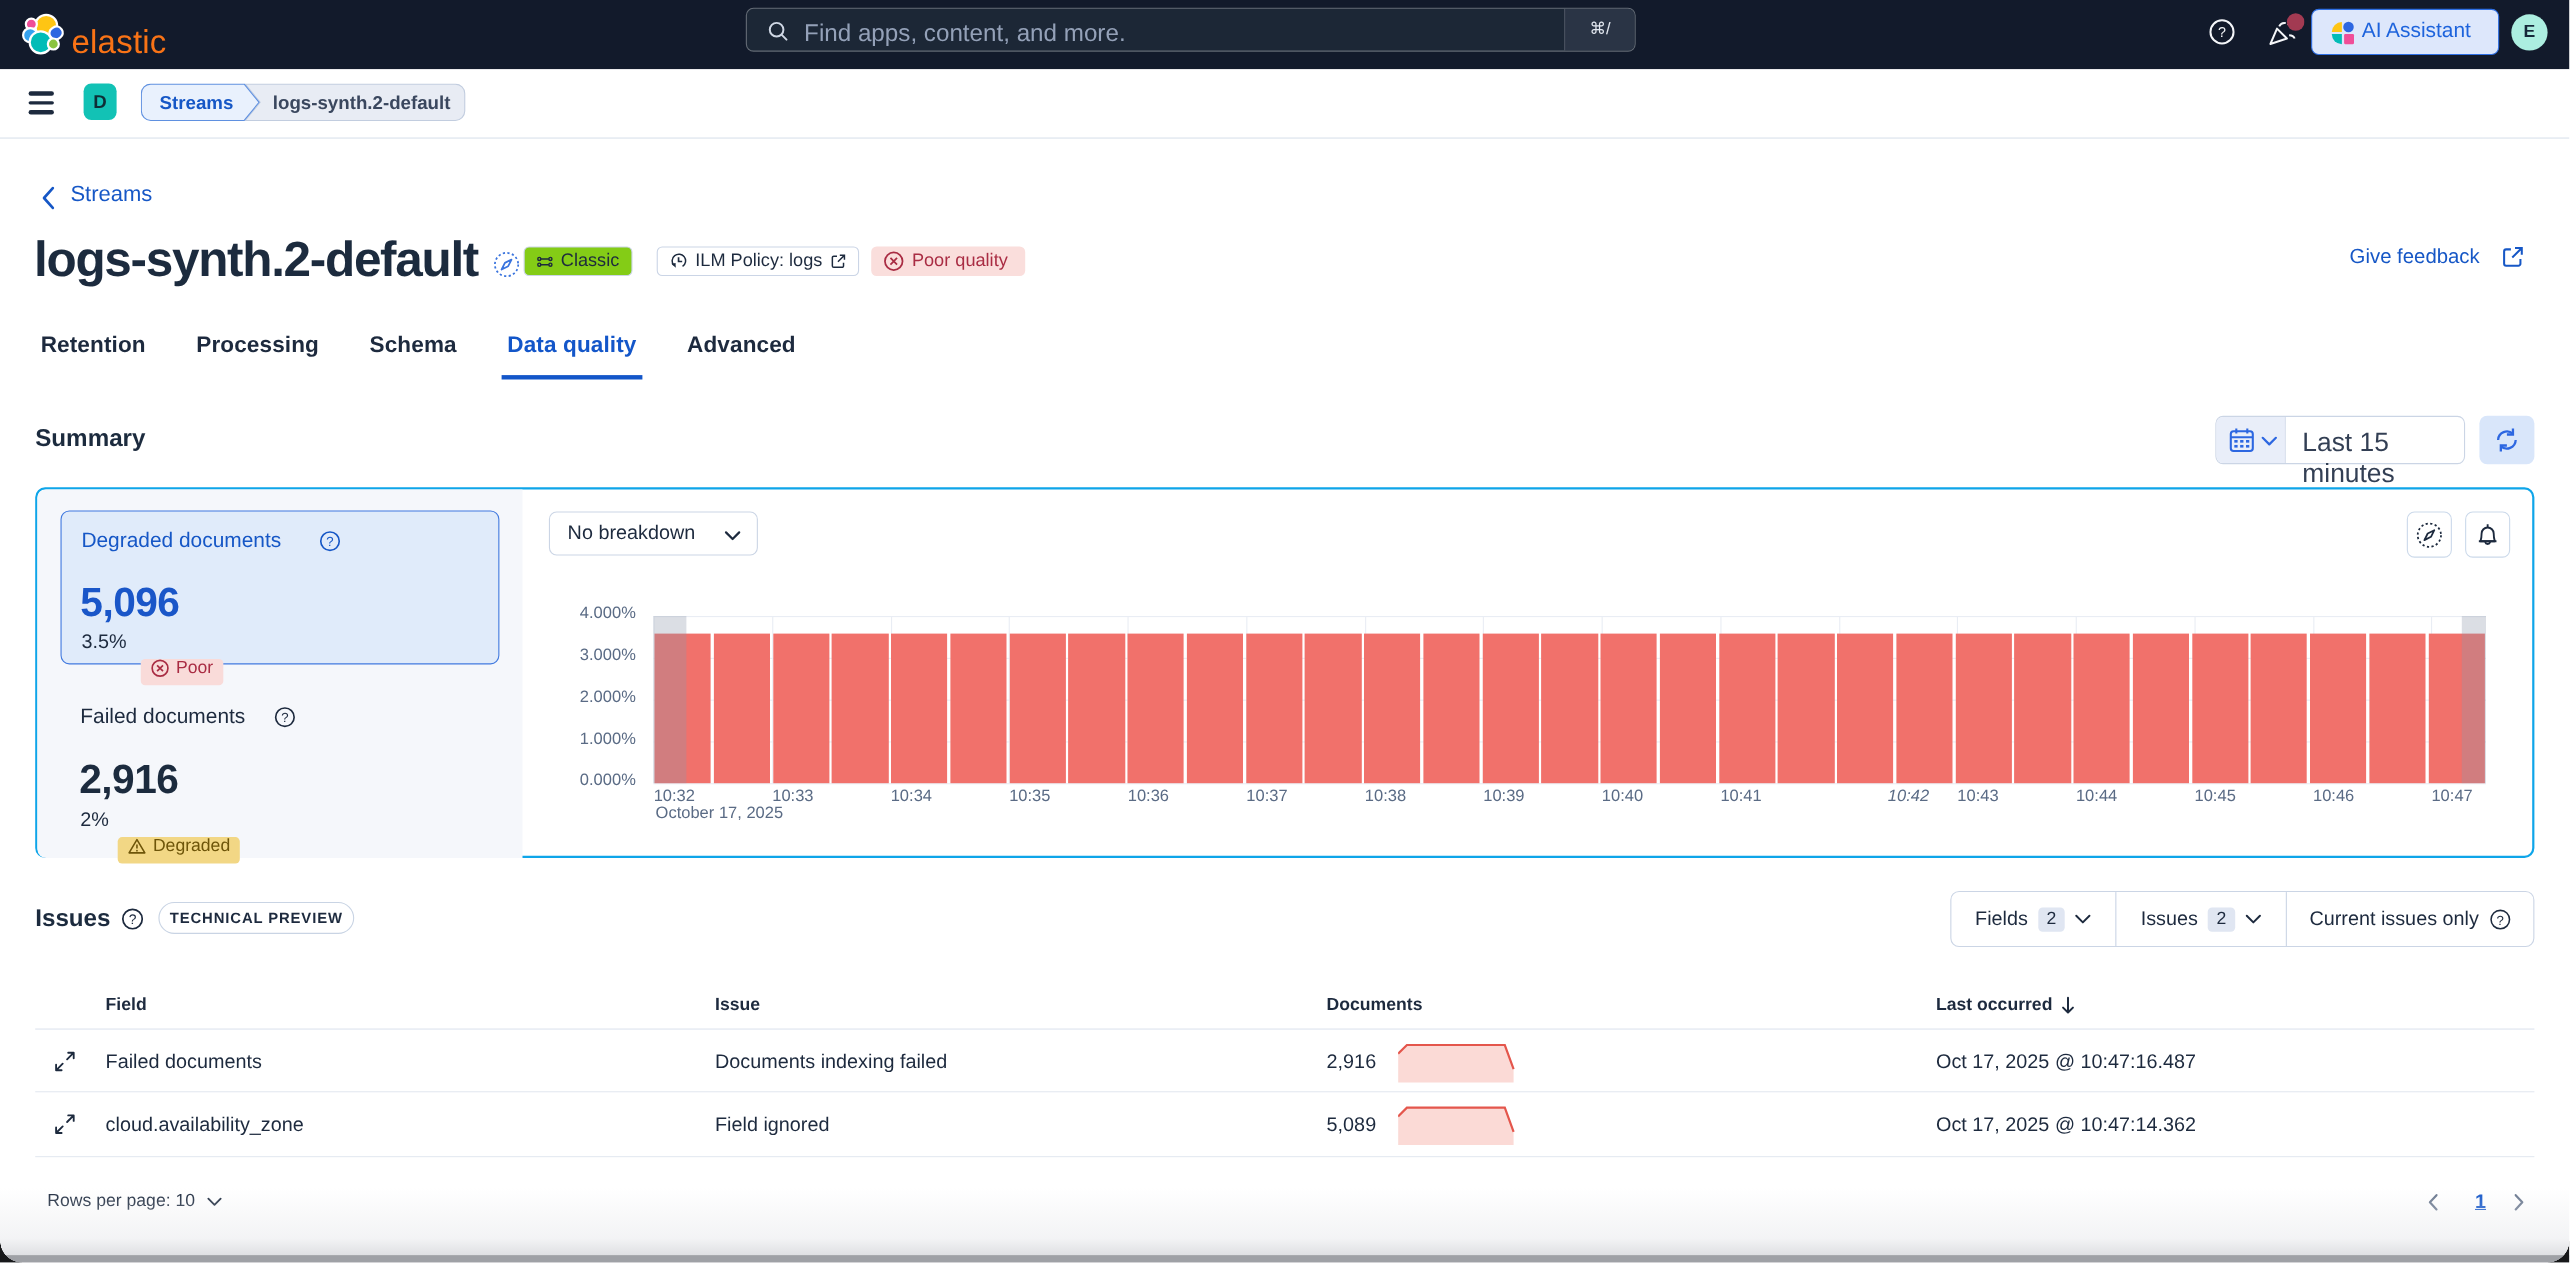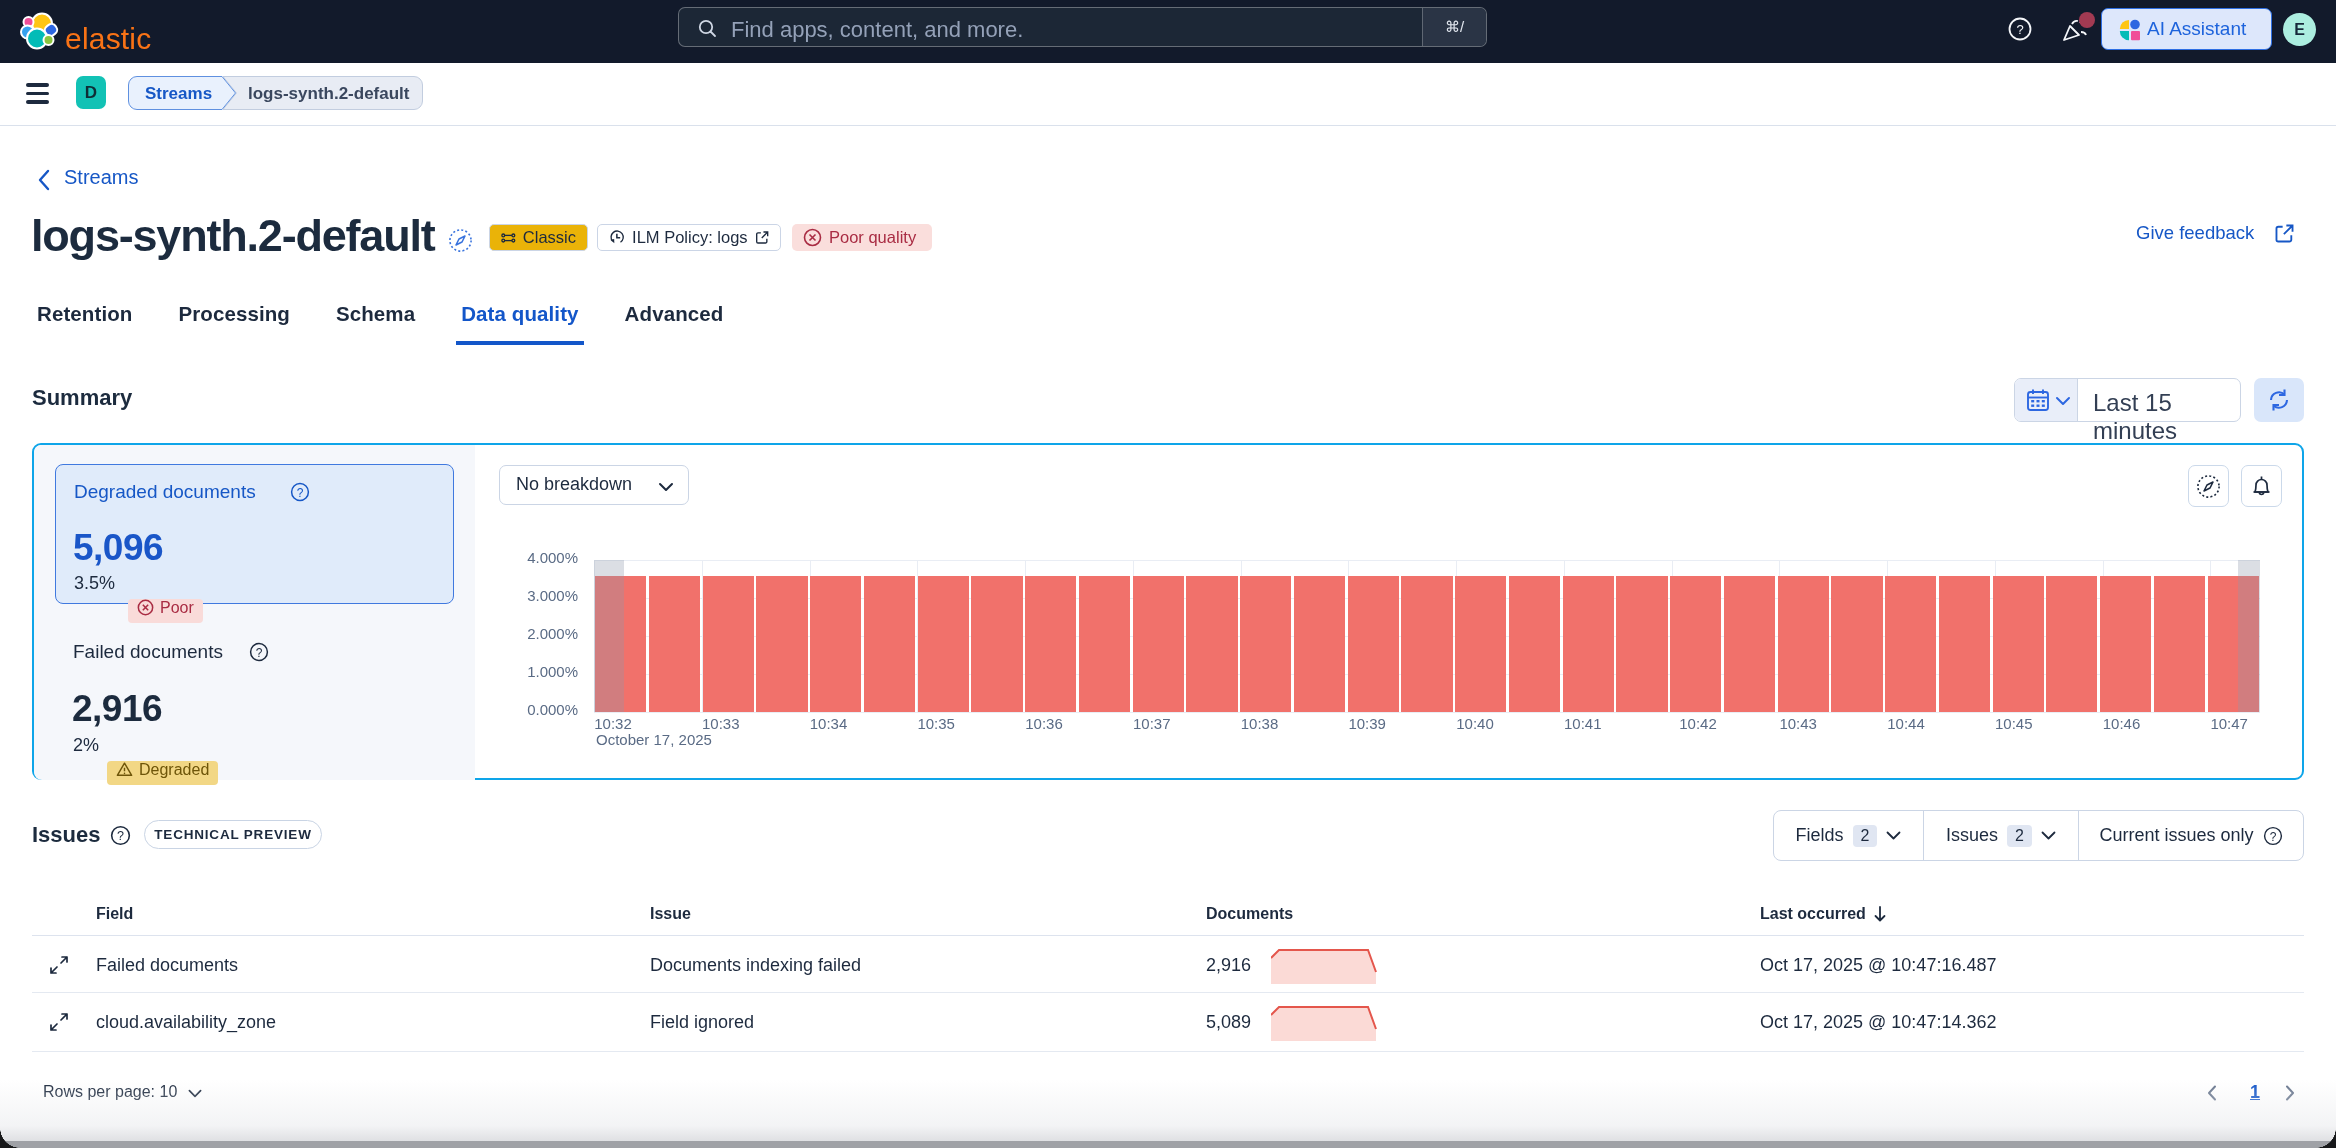--- a/index.html
+++ b/index.html
@@ -23,21 +23,21 @@
 
   
   #hdr2 { position:absolute; left:0; top:63px; width:2336px; height:63px; background:#fff; border-bottom:1px solid #dae1ec; }
   .hbar { position:absolute; left:0; width:23px; height:3.5px; background:#1d2a3e; border-radius:2px; }
   #dbadge { position:absolute; left:76px; top:13px; width:30px; height:33px; background:#12c2b5; border-radius:7px; color:#0e2e36; font-weight:bold; font-size:17px; text-align:center; line-height:33px; }
 
   
   #backlink { position:absolute; left:64px; top:166px; font-size:20px; font-weight:500; color:#1657c6; }
   #title { position:absolute; left:31px; top:210px; font-size:45px; font-weight:bold; color:#1c2b3e; letter-spacing:-1.2px; }
   .badge { position:absolute; top:224px; height:27px; border-radius:5px; font-size:16.5px; font-weight:500; display:flex; align-items:center; gap:7px; padding:0 11px; white-space:nowrap; }
-  #badge-classic { left:489px; width:99px; background:#eab308; border:1px solid #cbd5e6; color:#1d2a3e; }
+  #badge-classic { left:476px; width:99px; background:#84cc16; border:1px solid #cbd5e6; color:#1d2a3e; }
   #badge-ilm { left:597px; width:184px; background:#fff; border:1px solid #cbd5e6; color:#1d2a3e; }
   #badge-poor { left:792px; width:140px; background:#fadedc; color:#a92c43; }
   #feedback { position:absolute; top:222px; left:2136px; font-size:18.5px; font-weight:500; color:#1657c6; }
 
   
   #tabs { position:absolute; left:37px; top:302px; display:flex; gap:46px; }
   .tab { font-size:20.5px; font-weight:bold; color:#1d2a3e; padding-bottom:15px; letter-spacing:0.1px; }
   .tab.active { color:#1356c9; border-bottom:4px solid #1356c9; margin:0 -5px; padding-left:5px; padding-right:5px; }
 
   
@@ -457,20 +457,20 @@
   <div class="xlab abs" style="left:573.0px; top:715px;">10:32</div>
   <div class="xlab abs" style="left:680.8px; top:715px;">10:33</div>
   <div class="xlab abs" style="left:788.5px; top:715px;">10:34</div>
   <div class="xlab abs" style="left:896.2px; top:715px;">10:35</div>
   <div class="xlab abs" style="left:1004.0px; top:715px;">10:36</div>
   <div class="xlab abs" style="left:1111.8px; top:715px;">10:37</div>
   <div class="xlab abs" style="left:1219.5px; top:715px;">10:38</div>
   <div class="xlab abs" style="left:1327.2px; top:715px;">10:39</div>
   <div class="xlab abs" style="left:1435.0px; top:715px;">10:40</div>
   <div class="xlab abs" style="left:1542.8px; top:715px;">10:41</div>
-  <div class="xlab abs" style="left:1658px; top:715px;">10:42</div>
+  <div class="xlab abs" style="left:1695px; top:715px;font-style:italic;">10:42</div>
   <div class="xlab abs" style="left:1758.2px; top:715px;">10:43</div>
   <div class="xlab abs" style="left:1866.0px; top:715px;">10:44</div>
   <div class="xlab abs" style="left:1973.8px; top:715px;">10:45</div>
   <div class="xlab abs" style="left:2081.5px; top:715px;">10:46</div>
   <div class="xlab abs" style="left:2189.2px; top:715px;">10:47</div>
   <div class="abs" style="left:596px; top:731px; font-size:15px; color:#5a6b85;">October 17, 2025</div>
 </div>
 
 </body></html>

